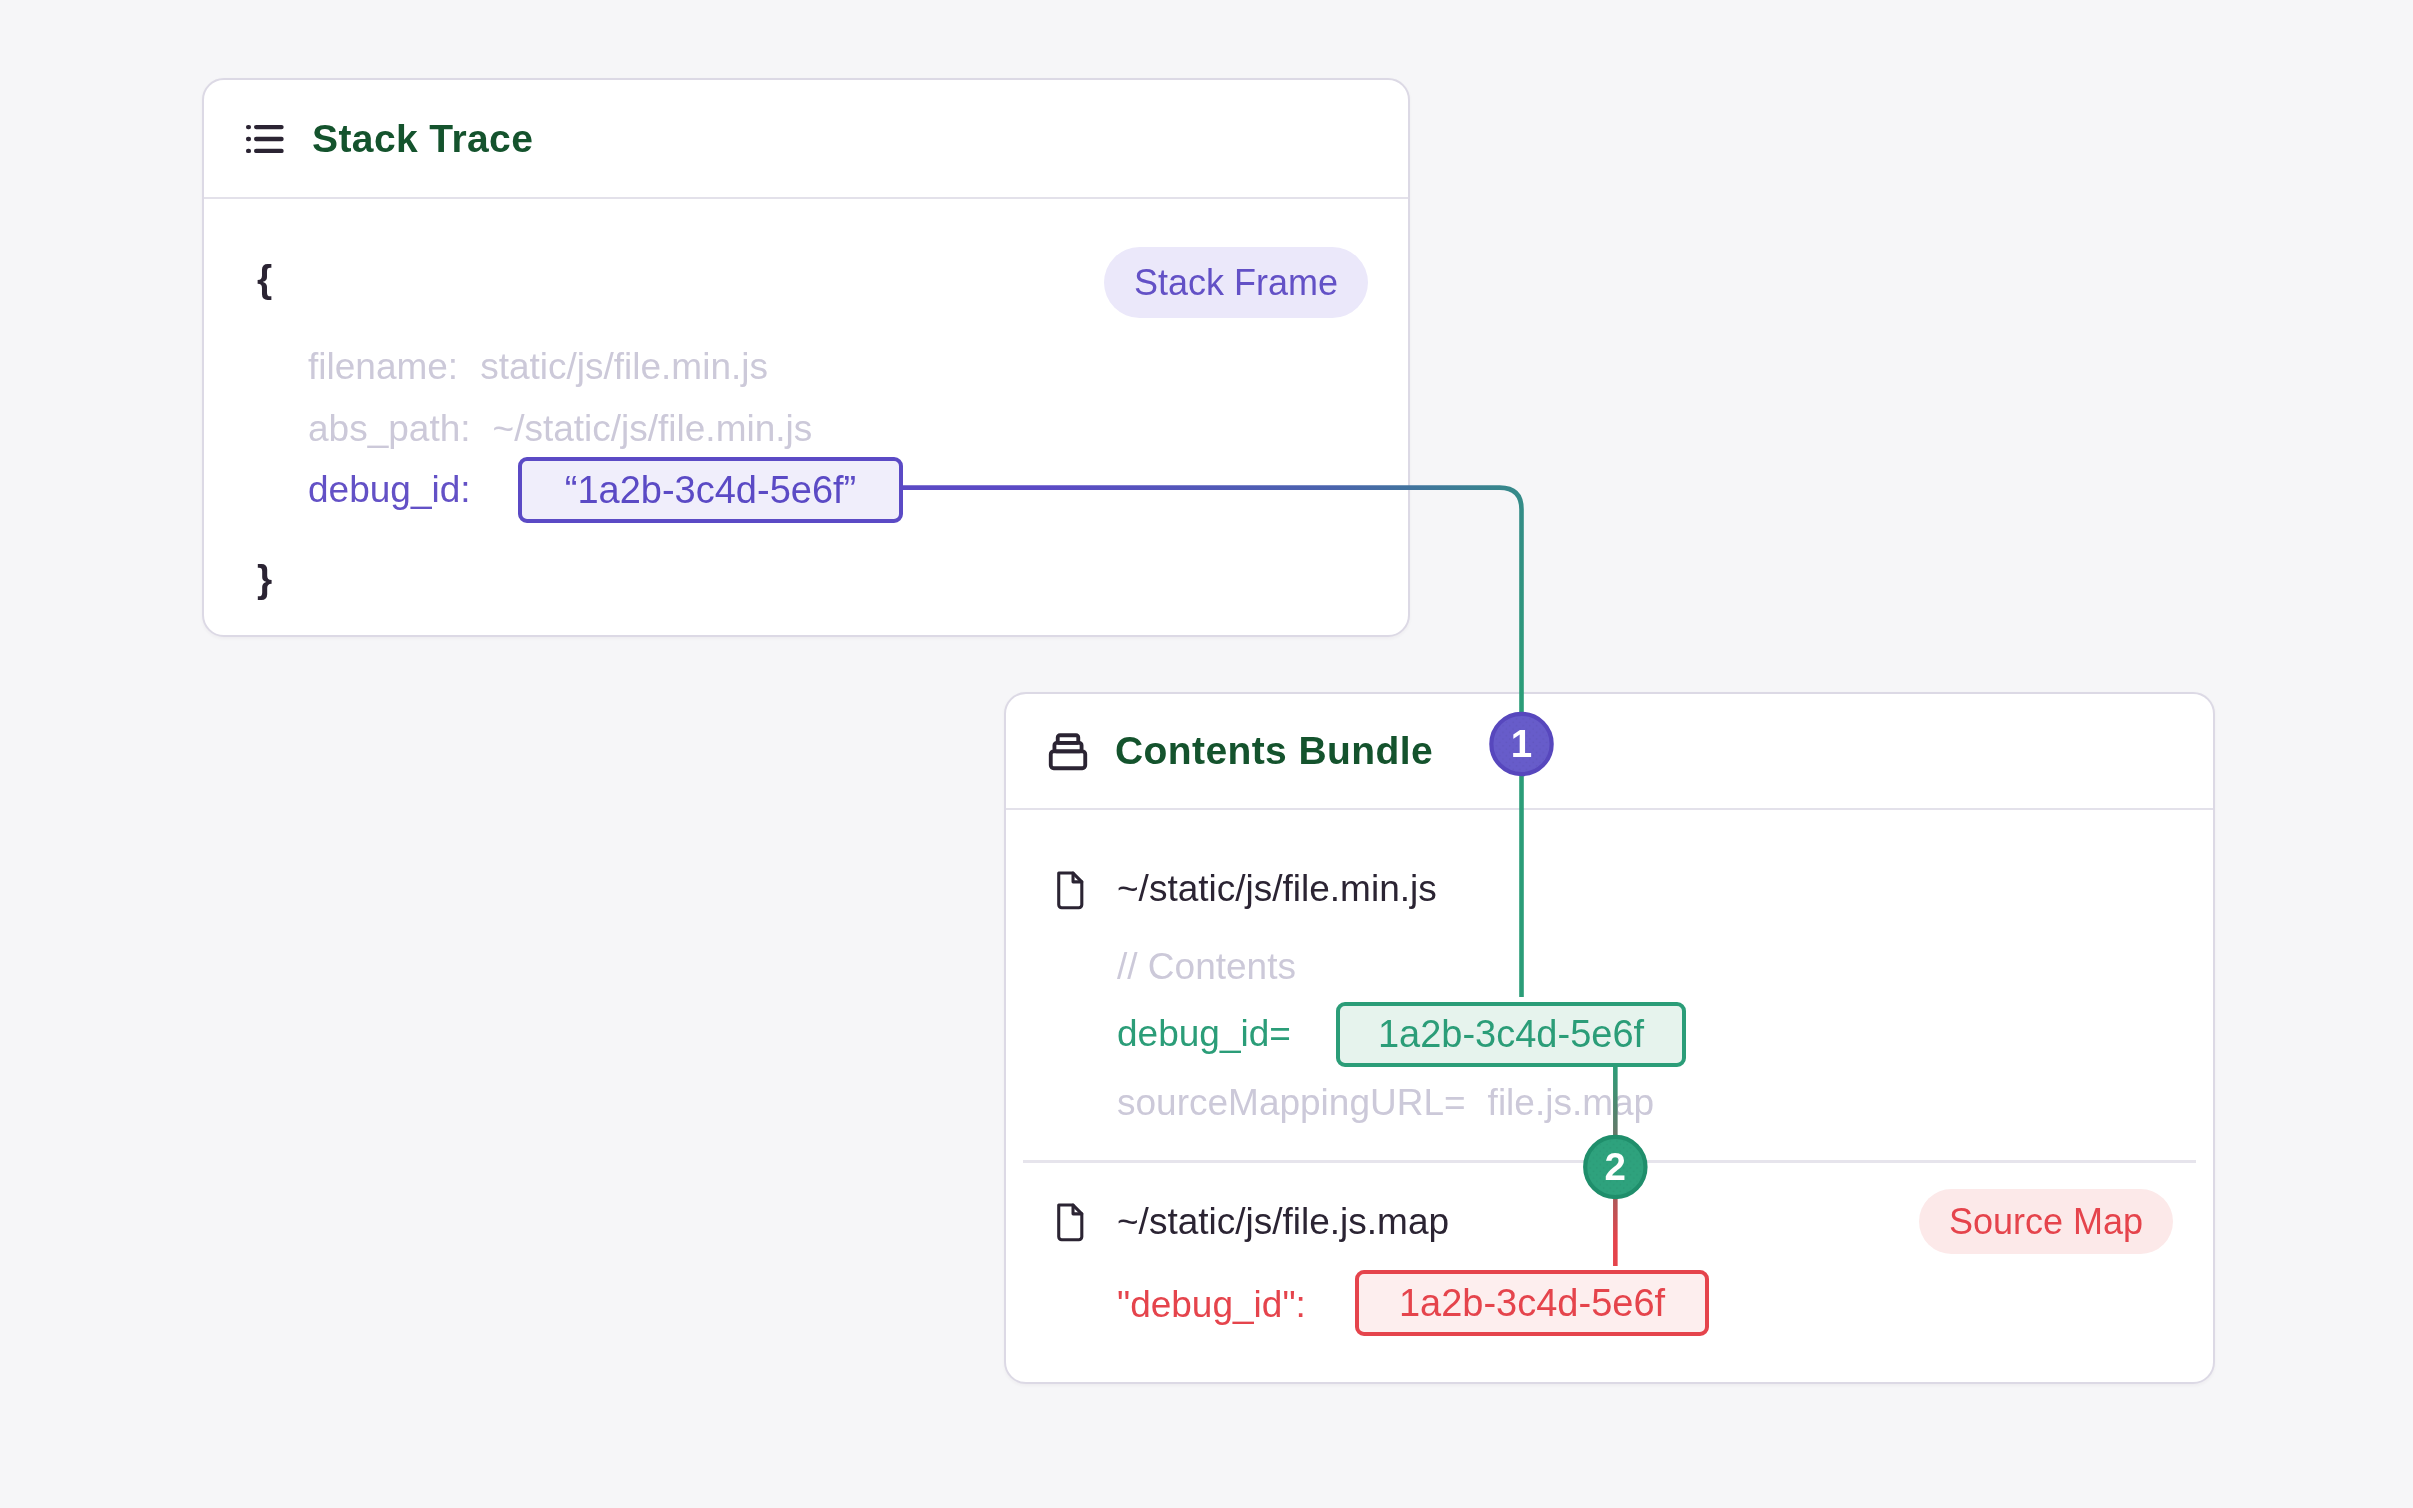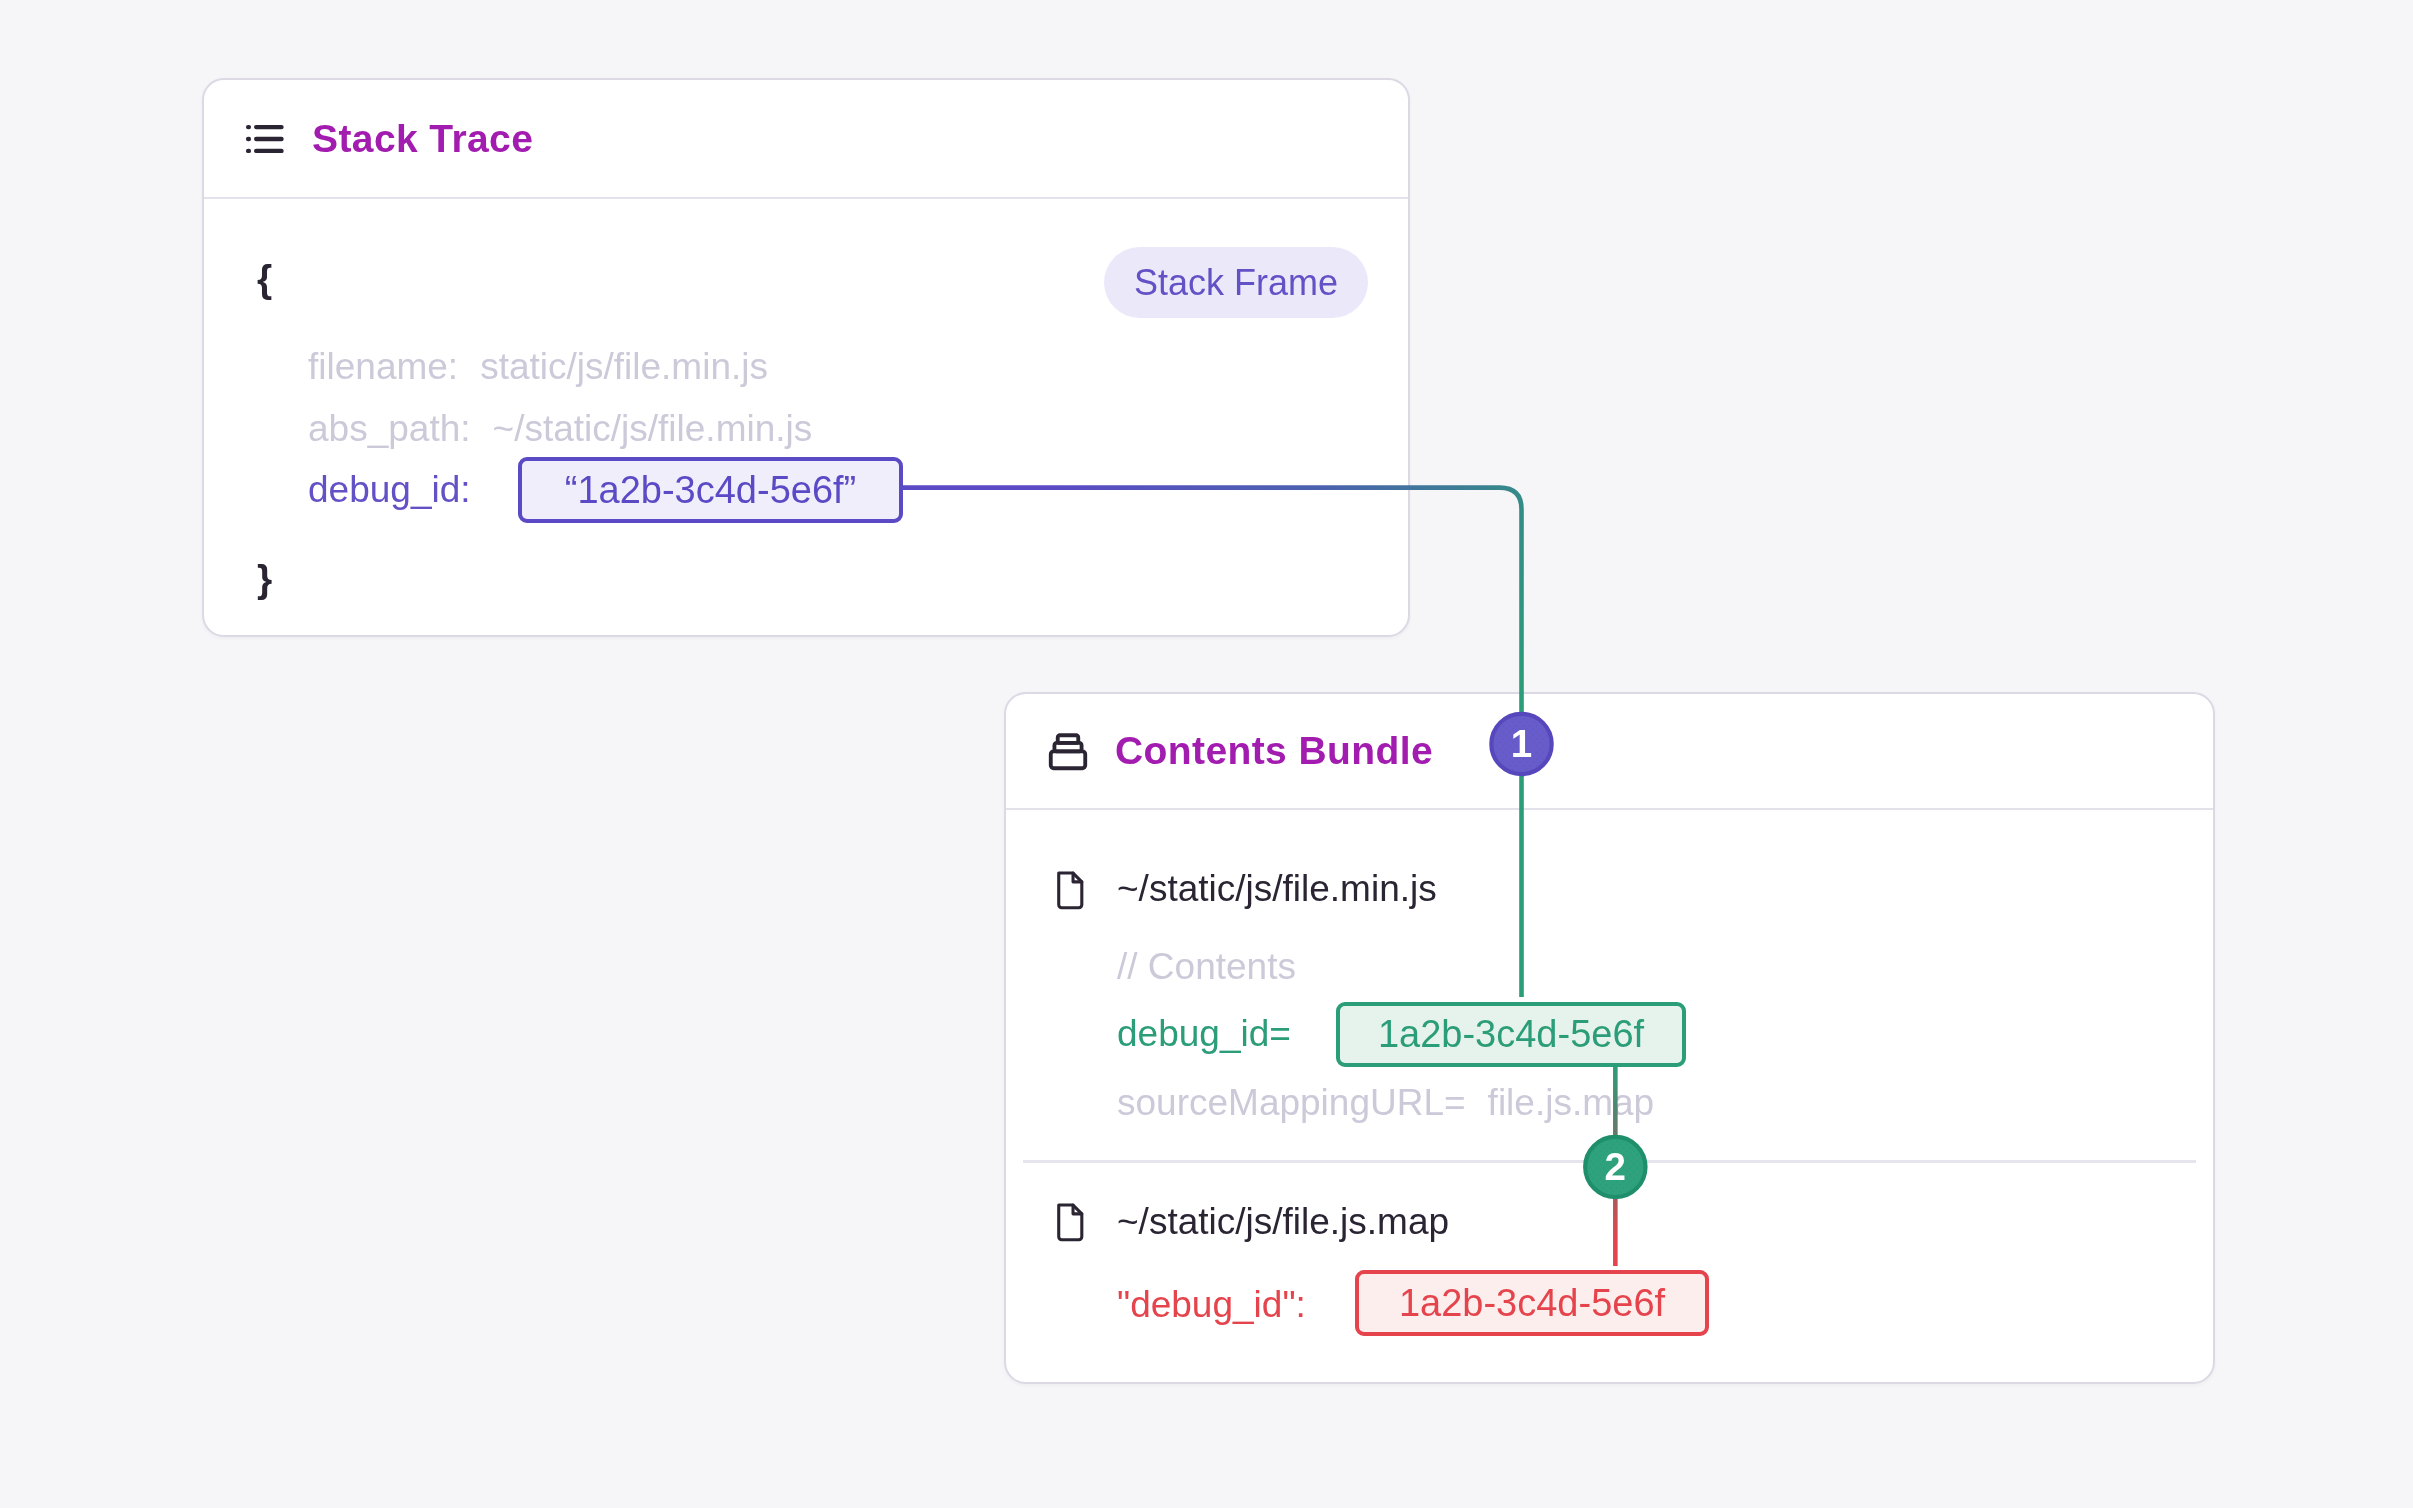--- a/index.html
+++ b/index.html
@@ -4,21 +4,21 @@
 <style>
   html,body{margin:0;padding:0;background:#f6f6f8;}
   *{box-sizing:border-box;}
   body{font-family:"Liberation Sans","DejaVu Sans",sans-serif;}
   .stage{position:relative;width:2413px;height:1508px;background:#f6f6f8;overflow:hidden;}
 
   .card{position:absolute;background:#ffffff;border:2.5px solid #dcd9e5;border-radius:22px;
         box-shadow:0 1.7px 3.4px rgba(43,34,51,0.04);}
   .card-header{position:absolute;left:0;top:0;right:0;display:flex;align-items:center;
         border-bottom:2.5px solid #e3e1ea;}
-  .card-title{font-size:39px;font-weight:700;color:#a21caf;letter-spacing:0.4px;}
+  .card-title{font-size:39px;font-weight:700;color:#14532d;letter-spacing:0.4px;}
   .hicon{flex:0 0 auto;display:flex;align-items:center;justify-content:center;}
 
   .trow{position:absolute;display:flex;align-items:center;gap:22px;font-size:37px;font-weight:500;
         transform:translateY(-50%);white-space:nowrap;}
   .muted{color:#ccc9d9;}
   .dark{color:#2b2433;}
   .purple{color:#6351c6;}
   .green{color:#2b9d78;}
   .red{color:#e5444c;}
   .brace{color:#2b2433;font-weight:600;font-size:39px;}
@@ -133,20 +133,23 @@
 
     <span class="ficon" style="left:44px;top:508px;">
       <svg width="39" height="40" viewBox="0 0 24 26" fill="none" stroke="#2b2433" stroke-width="2" stroke-linejoin="round" stroke-linecap="round">
         <path d="M5 2 h9.3 L20 7.7 V22.6 a1.9 1.9 0 0 1 -1.9 1.9 H6.9 A1.9 1.9 0 0 1 5 22.6 Z"></path>
         <path d="M14.3 2 v5.7 h5.7"></path>
       </svg>
     </span>
     <div class="trow dark" style="left:111px;top:528px;">
       <span>~/static/js/file.js.map</span>
     </div>
+    <div class="pill pink" style="right:40px;top:495px;height:65px;">
+        <span>Source Map</span>
+      </div>
 
     <div class="trow red" style="left:111px;top:611px;">
       <span>"debug_id":</span>
     </div>
     <div class="valbox red-box" style="left:349px;top:576px;width:354px;height:66px;">
         <span>1a2b-3c4d-5e6f</span>
       </div>
   </div>
 
   <svg class="overlay" width="2413" height="1508" viewBox="0 0 2880 1800">

